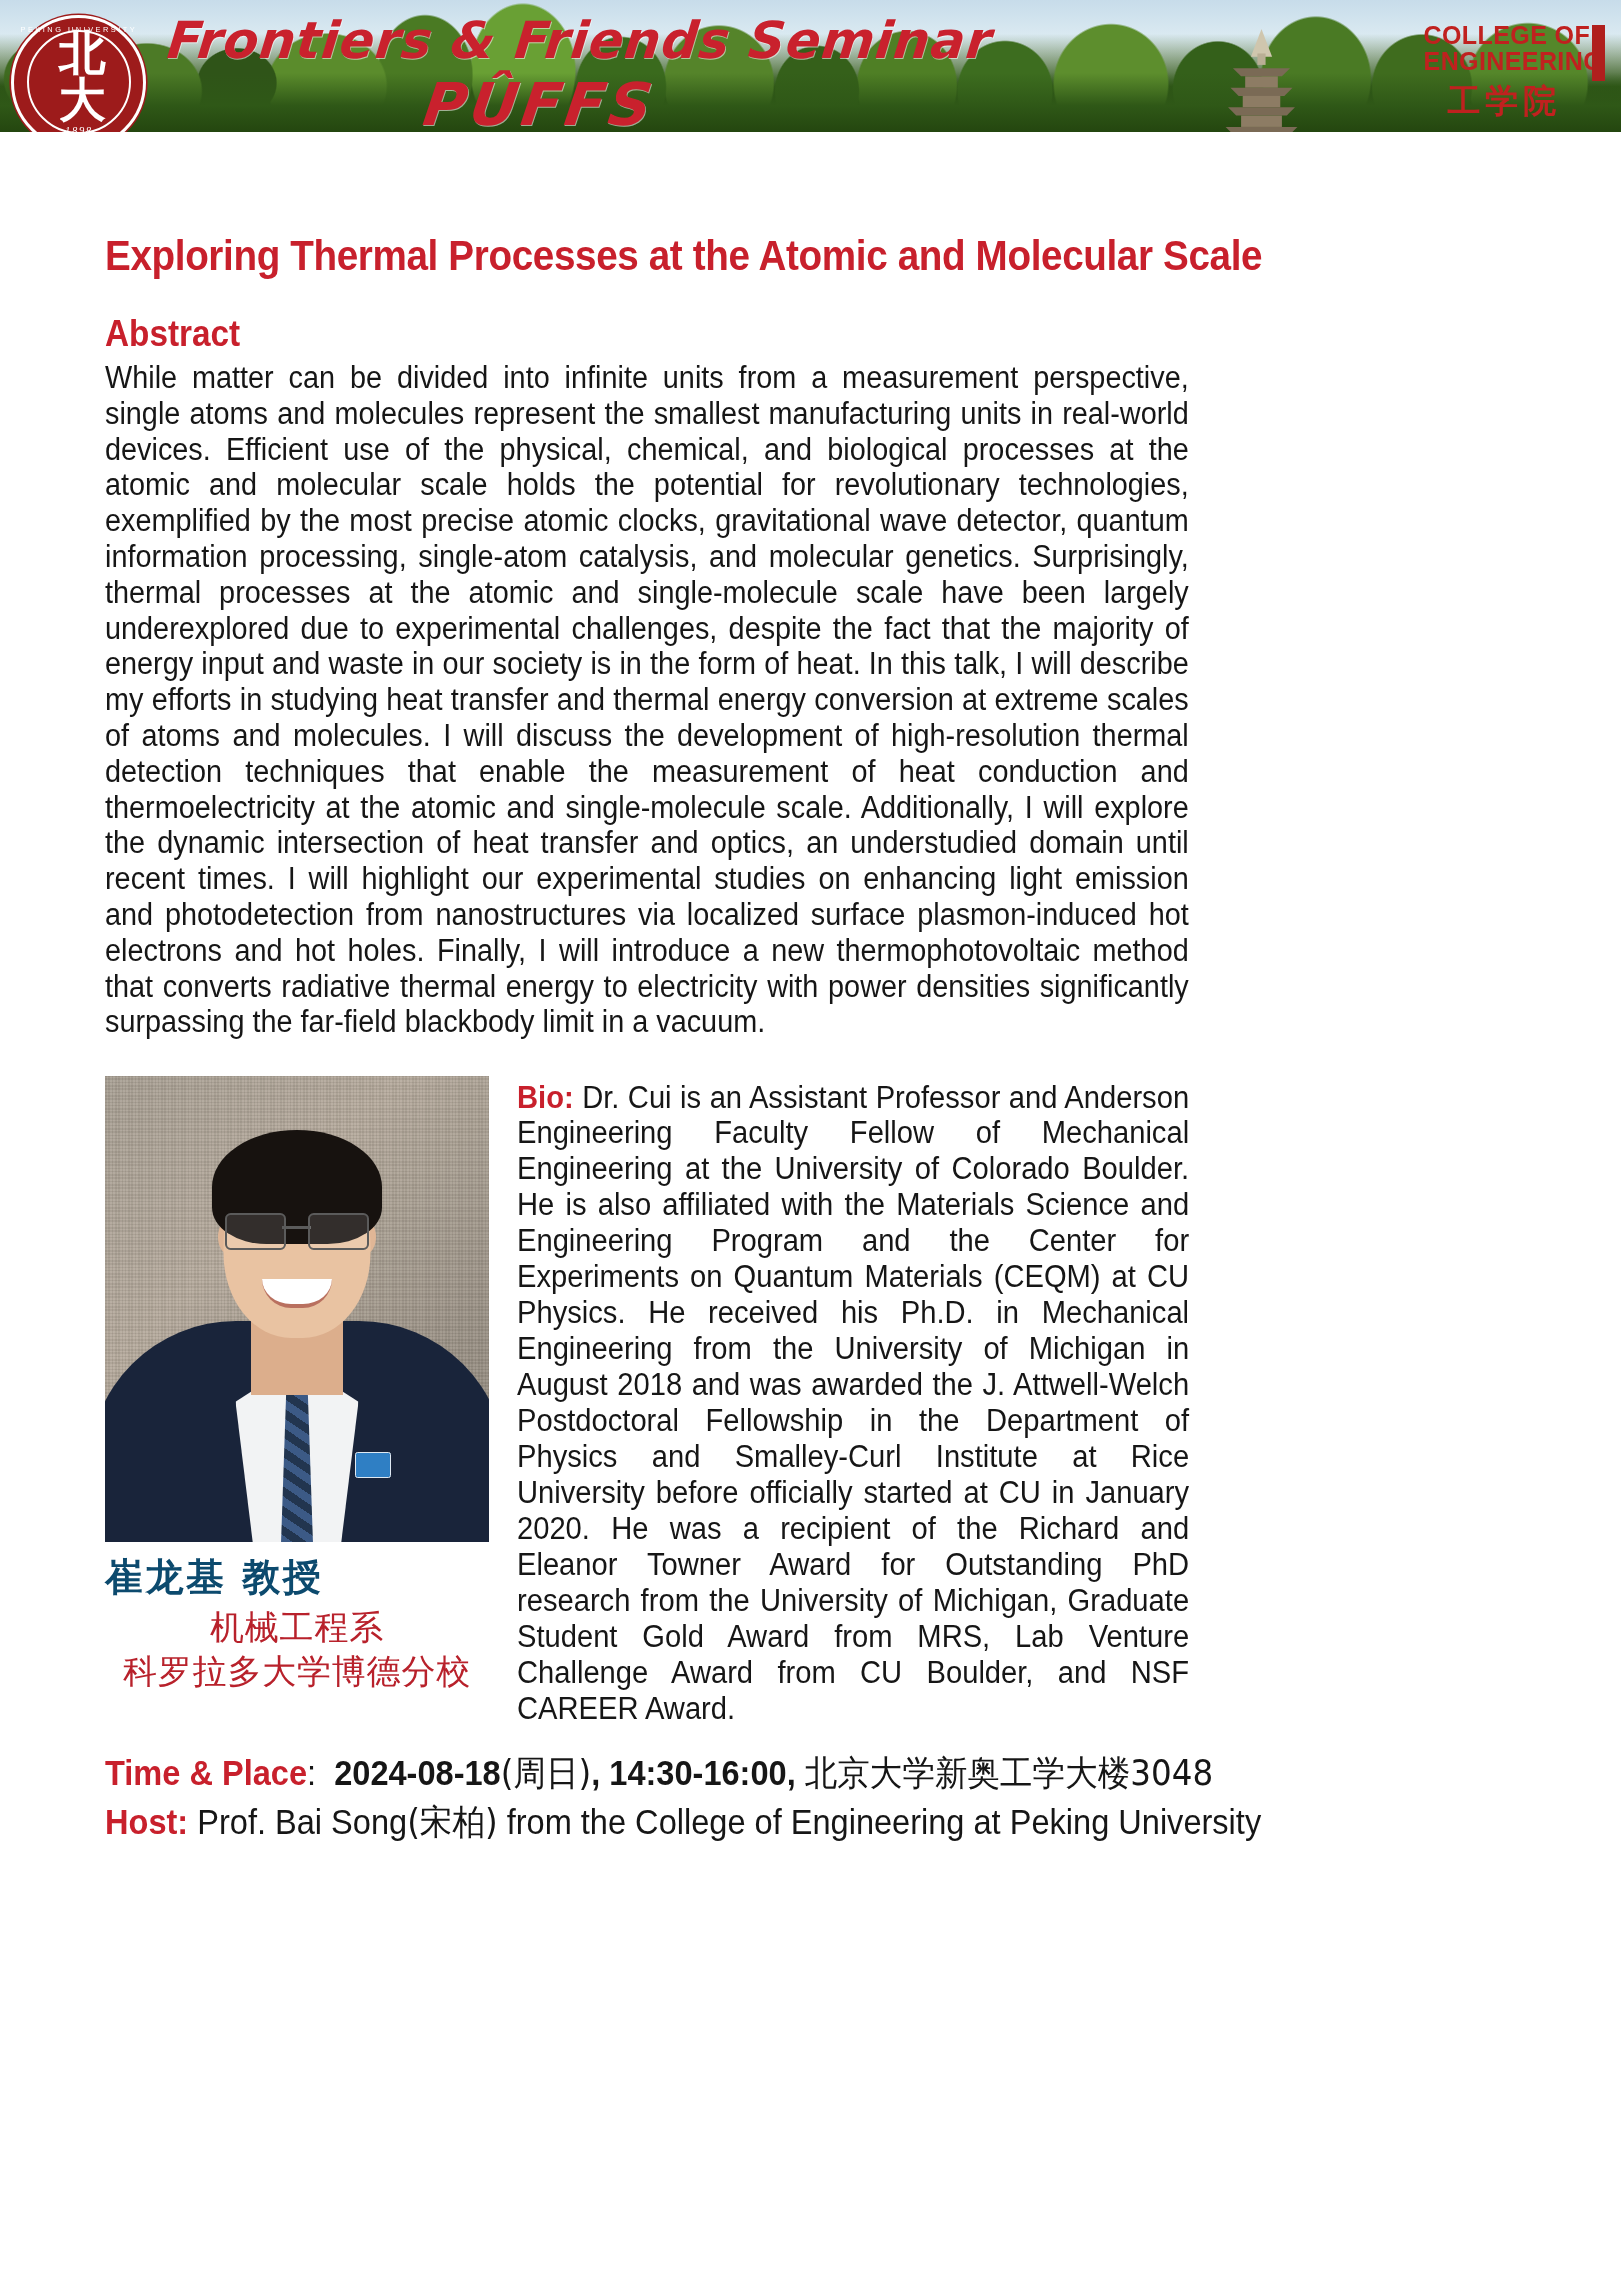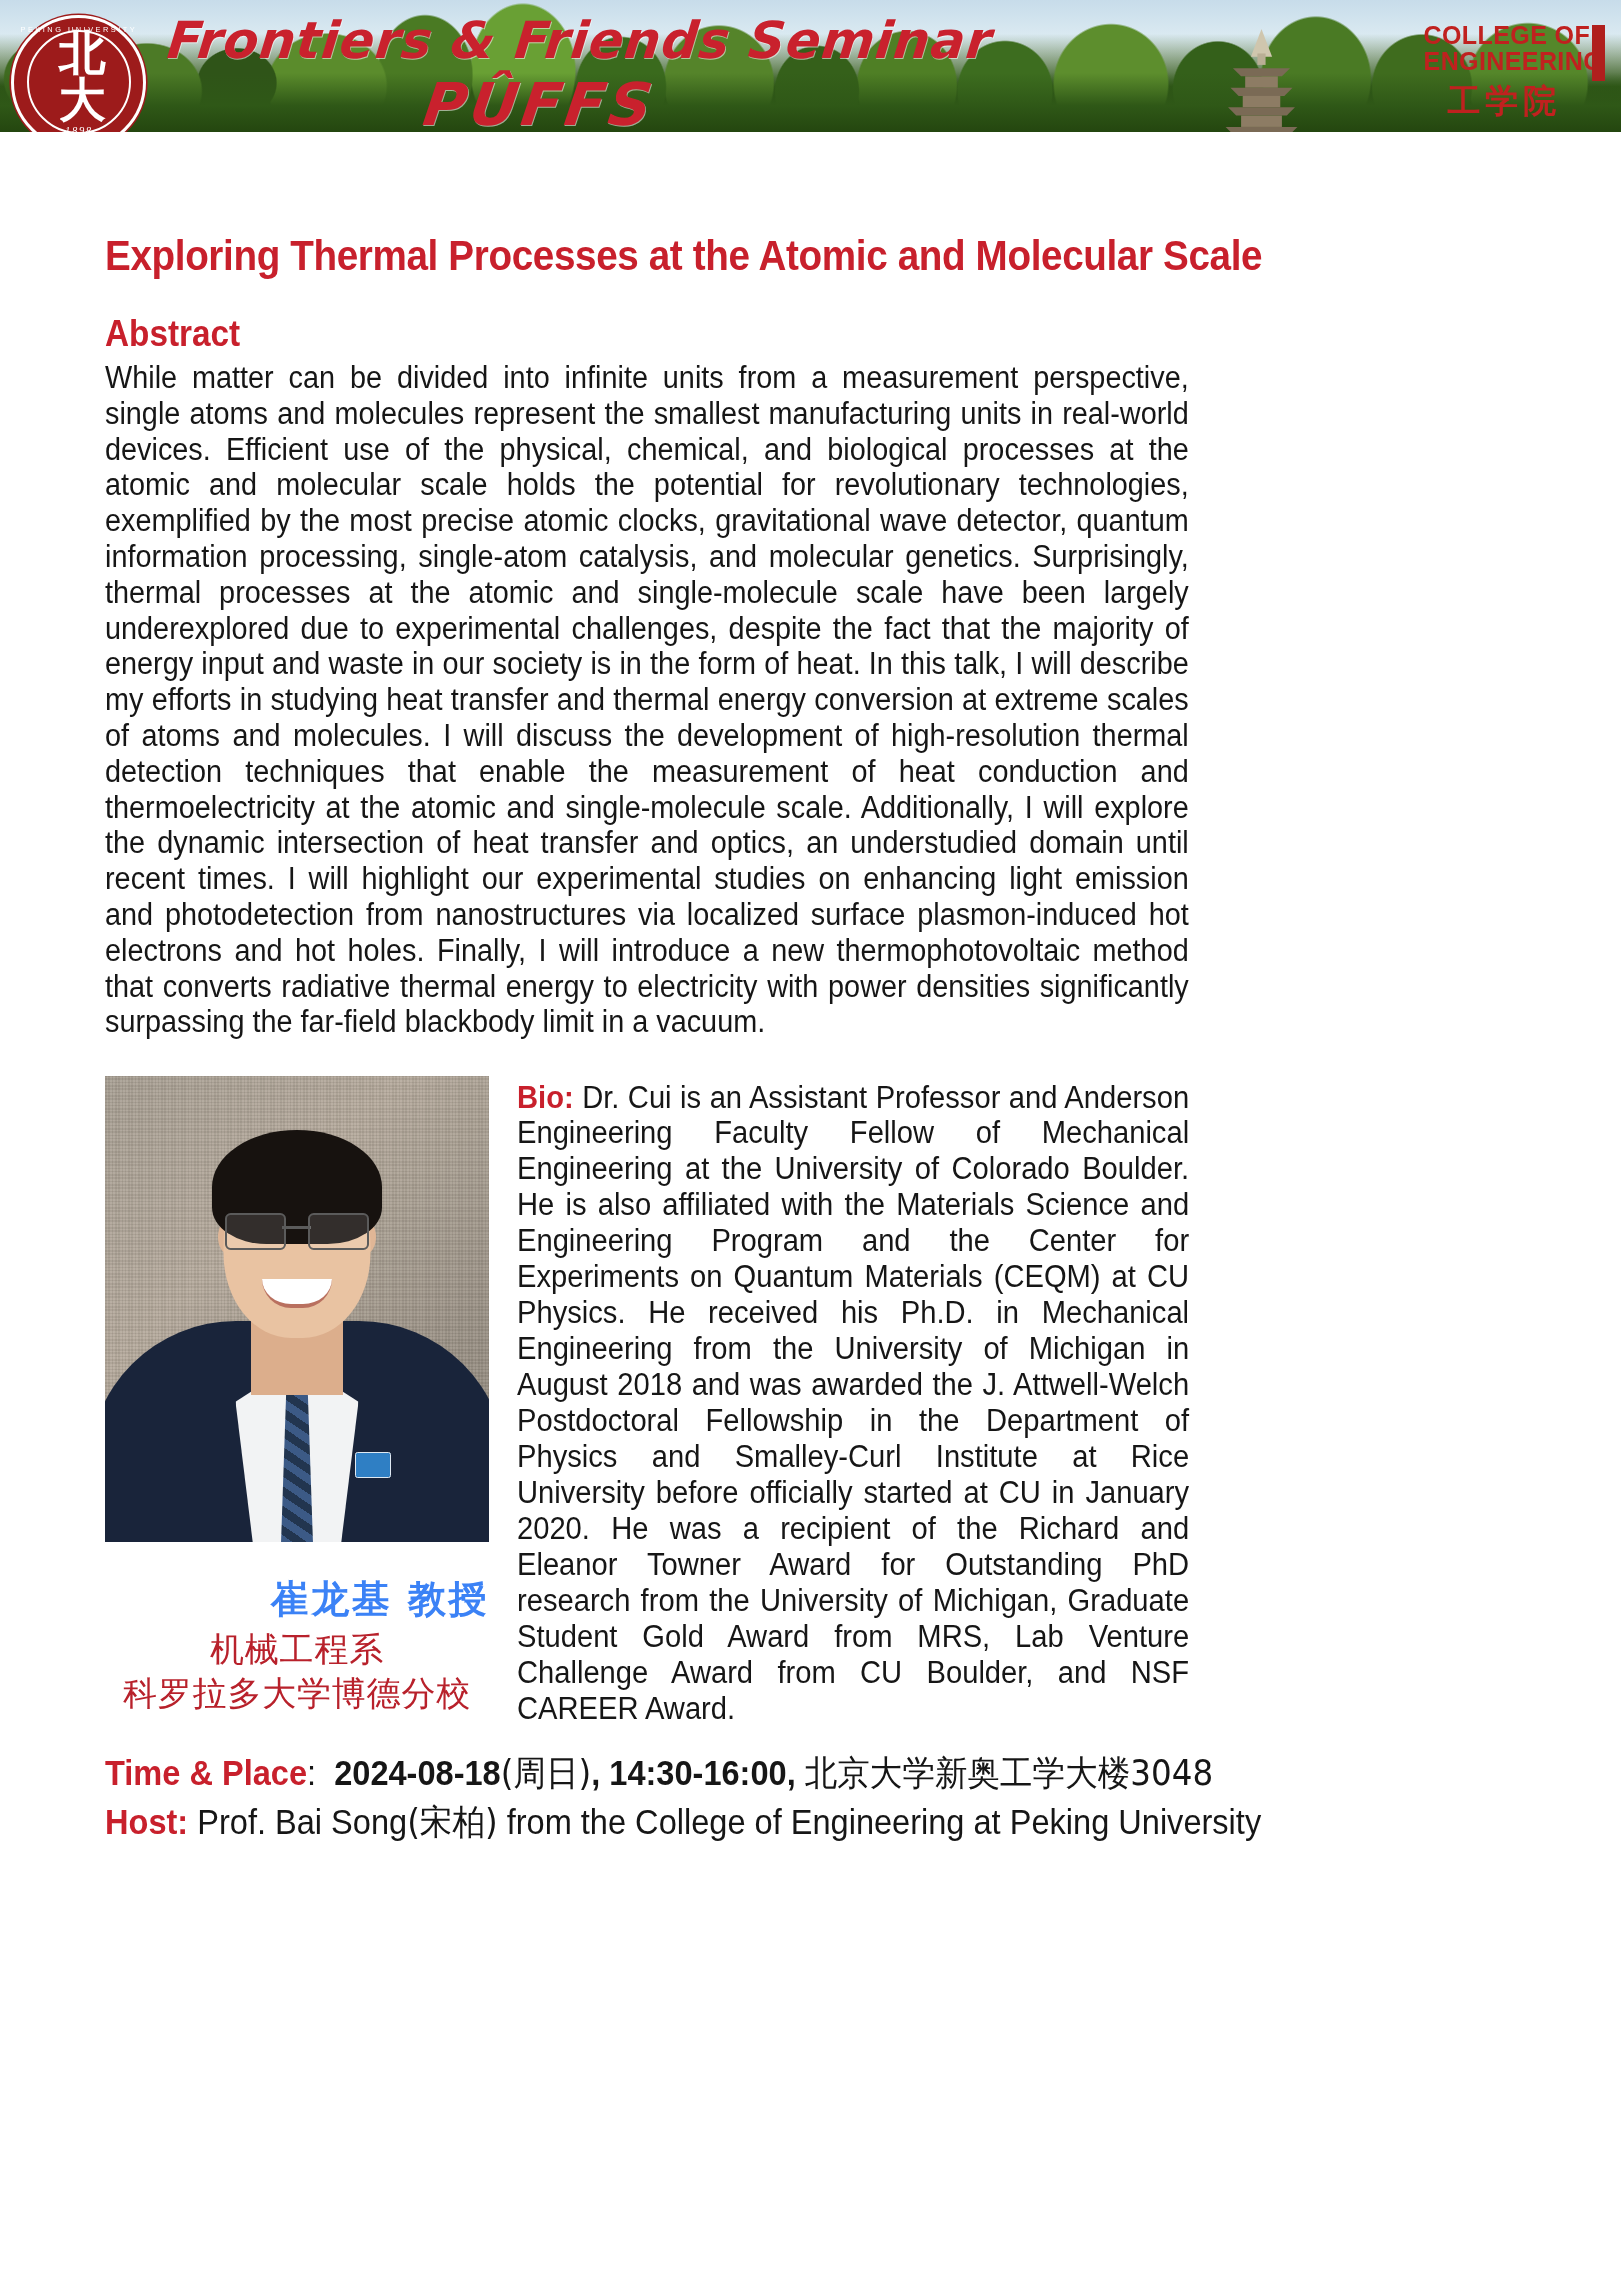--- a/index.html
+++ b/index.html
@@ -235,22 +235,22 @@
     width:38px;height:155px;
     background:repeating-linear-gradient(34deg,#3c5a86 0 8.2px,#22354f 8.2px 16.3px);
     clip-path:polygon(22% 0,78% 0,92% 100%,8% 100%);
   }
   .photo .pin{
     position:absolute;right:98px;bottom:64px;width:34px;height:24.5px;
     background:#2f7fc4;border:1.6px solid #dfe9f2;border-radius:2.5px;
   }
 
   .speaker-name{
-    color:#3b82f6;font-weight:700;font-size:38px;text-align:right;
-    margin-top:32px;letter-spacing:2.5px;
+    color:#0c4a6e;font-weight:700;font-size:38px;text-align:left;
+    margin-top:10px;letter-spacing:2.5px;
     font-family:"DejaVu Sans", sans-serif;
   }
   .speaker-aff{
     color:#b8212b;font-size:34px;text-align:center;line-height:1.2;
     margin-top:3.3px;letter-spacing:0.8px;
     font-family:"DejaVu Sans", sans-serif;
   }
 
   .bio-col{flex:1;min-width:0;}
   .bio-text{

